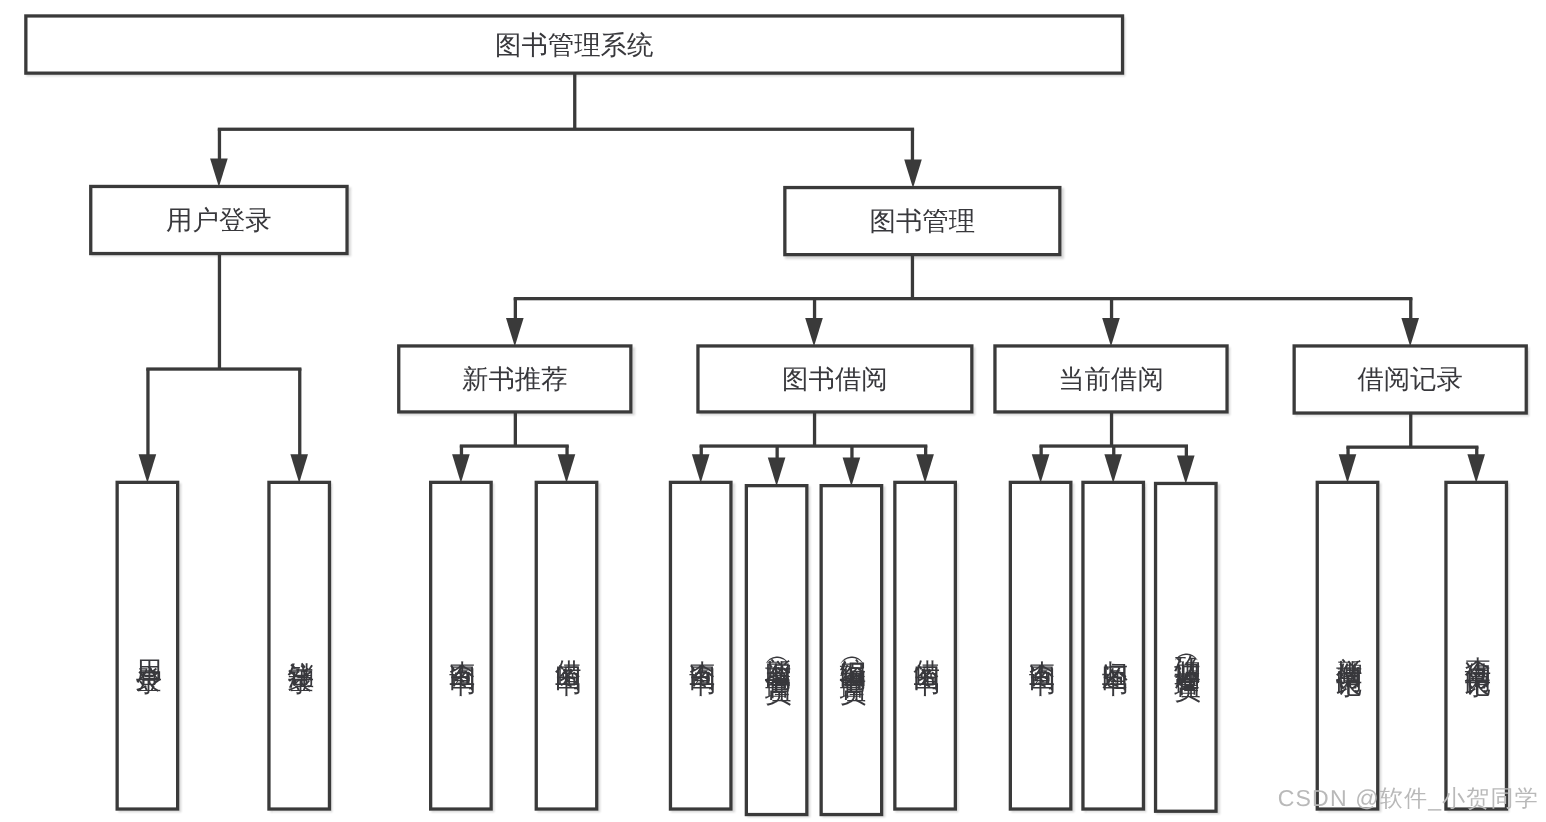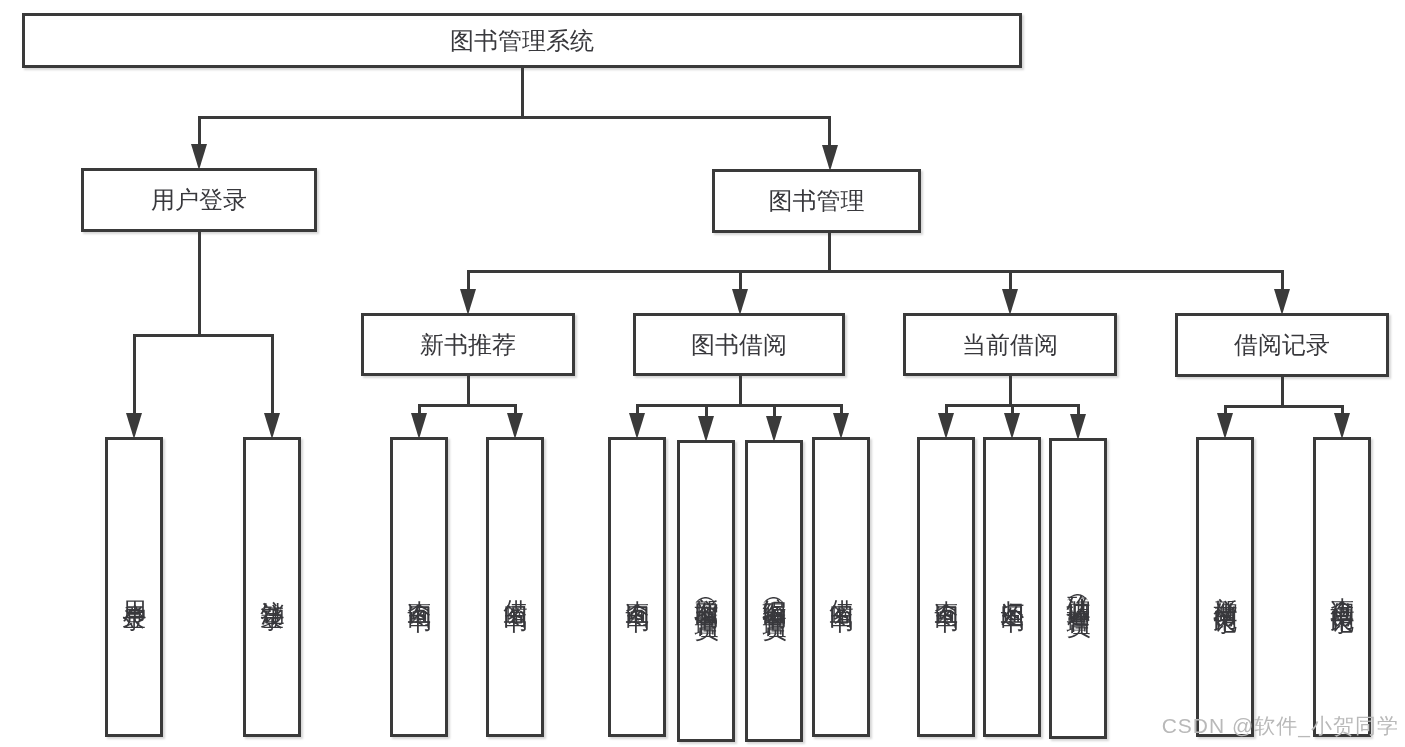--- a/index.html
+++ b/index.html
@@ -52,23 +52,23 @@
     pointer-events:none;
   }
 </style>
 </head>
 <body>
 
 <div class="canvas" style="--line: #3a3a3a; --text: #38383c; --wm: #b9b9b9;">
   <div id="nodes-layer">
       <div class="node" style="left: 22px; top: 13px; width: 1000px; height: 55px;">图书管理系统</div>
       <div class="node" style="left: 81px; top: 168px; width: 236px; height: 64px;">用户登录</div>
-      <div class="node" style="left: 712px; top: 169px; width: 209px; height: 64px;">图书管理</div>
+      <div class="node" style="left: 712px; top: 169px; width: 253px; height: 64px;">图书管理</div>
       <div class="node" style="left: 361px; top: 313px; width: 214px; height: 63px; text-align: center;">新书推荐</div>
-      <div class="node" style="left: 633px; top: 313px; width: 212px; height: 63px;">图书借阅</div>
+      <div class="node" style="left: 633px; top: 313px; width: 252px; height: 63px;">图书借阅</div>
       <div class="node" style="left: 903px; top: 313px; width: 214px; height: 63px; font-family: Liberation Serif, serif;">当前借阅</div>
       <div class="node" style="left: 1175px; top: 313px; width: 214px; height: 64px; font-family: Liberation Serif, serif;">借阅记录</div>
       <div class="node vertical" style="left: 105px; top: 437px; width: 58px; height: 300px;">用户登录</div>
       <div class="node vertical" style="left: 243px; top: 437px; width: 58px; height: 300px;">注销登录</div>
       <div class="node vertical" style="left: 390px; top: 437px; width: 58px; height: 300px;">查询图书</div>
       <div class="node vertical" style="left: 486px; top: 437px; width: 58px; height: 300px;">借阅图书</div>
       <div class="node vertical" style="left: 608px; top: 437px; width: 58px; height: 300px;">查询图书</div>
       <div class="node vertical" style="left: 677px; top: 440px; width: 58px; height: 302px;">新增图书（管理员）</div>
       <div class="node vertical" style="left: 745px; top: 440px; width: 58px; height: 302px;">编辑图书（管理员）</div>
       <div class="node vertical" style="left: 812px; top: 437px; width: 58px; height: 300px;">借阅图书</div>

